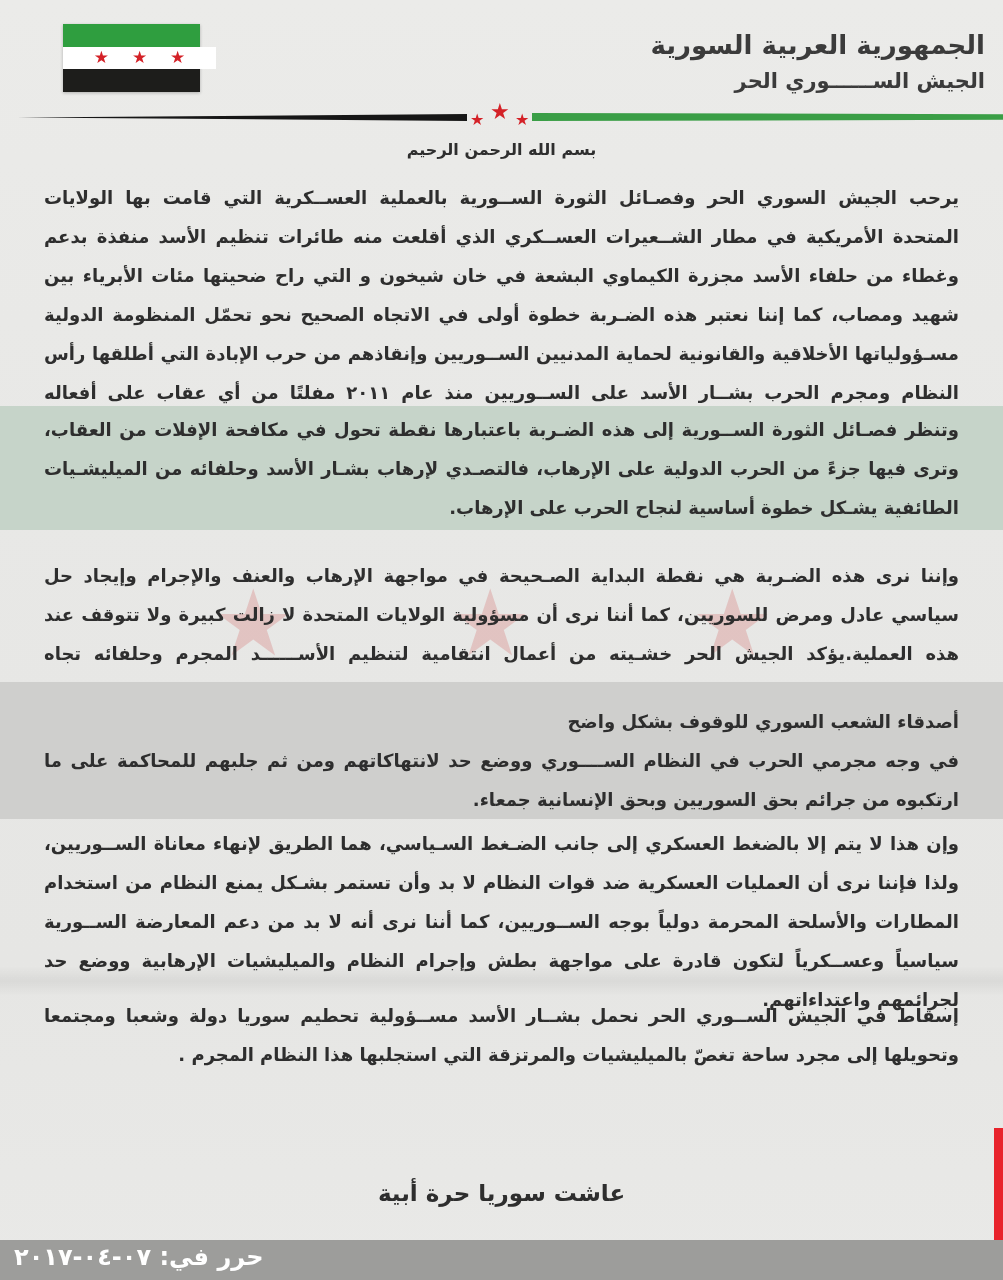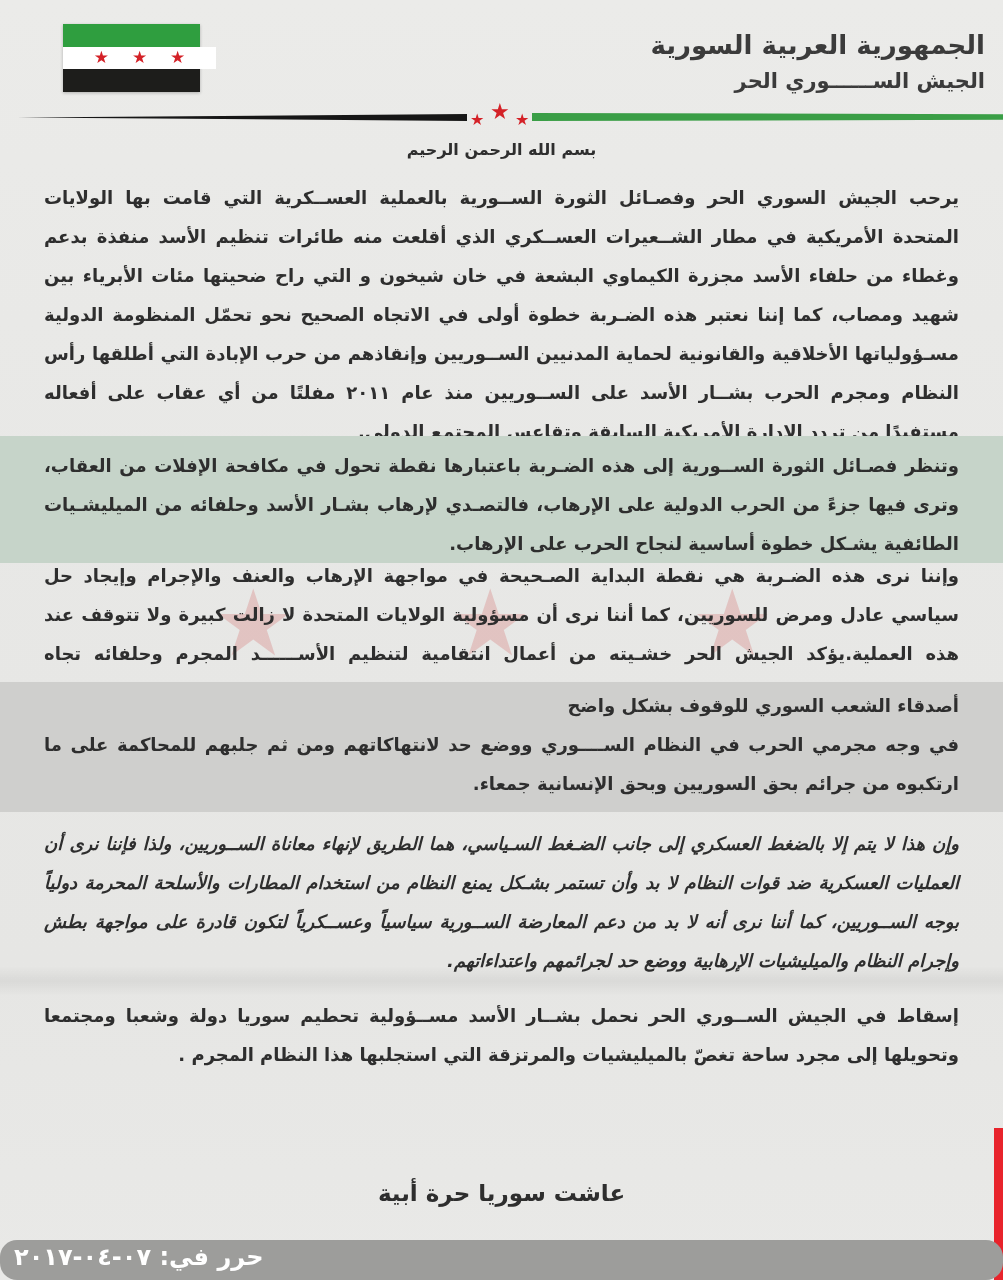--- a/index.html
+++ b/index.html
@@ -47,30 +47,30 @@
   .wm2{left:449px;top:578px;}
   .wm3{left:691px;top:578px;}
   
   .basmala{position:absolute;left:0;right:0;top:140px;text-align:center;
            direction:rtl;font-size:16px;font-weight:bold;color:#2e2e2e;}
   .para{position:absolute;left:0;right:0;padding:0 44px;box-sizing:border-box;
         direction:rtl;text-align:justify;text-align-last:right;
         white-space:pre-line;
         font-size:18px;font-weight:bold;line-height:39px;color:#2e2e2e;}
   .p1{top:178px;}
-  .p2{top:436px;min-height:124px;background:#c6d4c9;padding-top:10px;}
+  .p2{top:406px;min-height:124px;background:#c6d4c9;padding-top:4px;}
   .p3{top:556px;}
-  .p4{top:682px;min-height:130px;background:#cfcfcd;padding-top:4px;}
-  .p5{top:824px;font-style:italic;}
+  .p4{top:682px;min-height:130px;background:#cfcfcd;padding-top:20px;}
+  .p5{top:824px;}
   .p6{top:996px;}
   .p7{top:1086px;}
   .closing{position:absolute;left:0;right:0;top:1180px;text-align:center;
            direction:rtl;font-size:23px;font-weight:bold;color:#2e2e2e;}
   
-  .footer-bar{position:absolute;left:0;right:0;top:1240px;height:40px;background:#9d9d9b;border-radius:17px;}
+  .footer-bar{position:absolute;left:0;right:0;top:1240px;height:40px;background:#9d9d9b;}
   .footer-bar .date{position:absolute;left:14px;top:3px;direction:rtl;
         color:#ffffff;font-size:24px;font-weight:bold;}
   .red-strip{position:absolute;right:0;top:1128px;width:9px;height:152px;background:#e8232b;}
 </style>
 </head>
 <body>
 
 <div class="page">
 
   <div class="flag">

